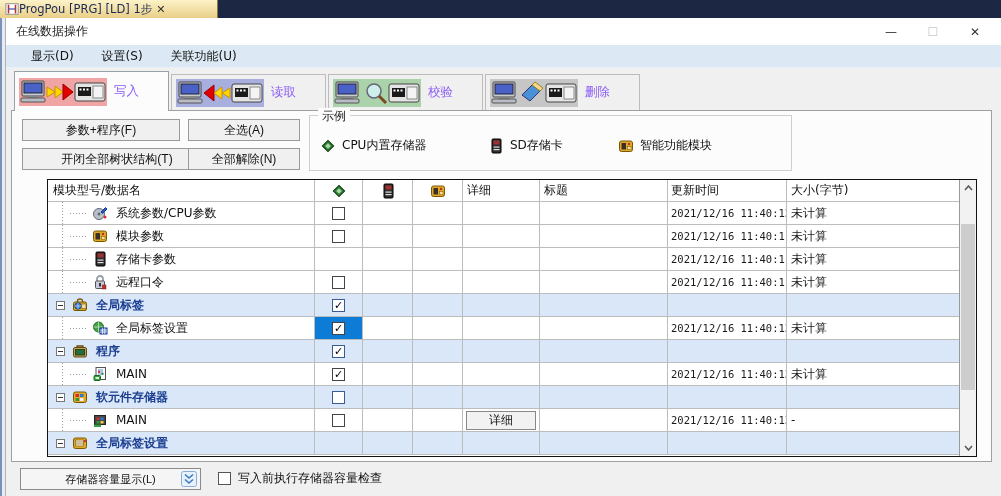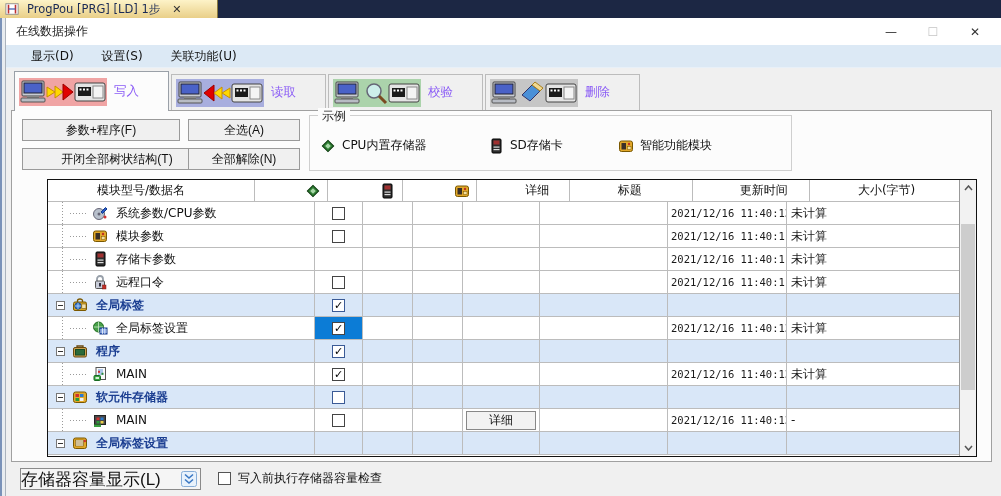--- a/index.html
+++ b/index.html
@@ -4,21 +4,21 @@
 <style>
   * { margin:0; padding:0; box-sizing:border-box; }
   html,body { width:1001px; height:496px; overflow:hidden; }
   body { font-family:"DejaVu Sans", sans-serif; font-size:12px; color:#1a1a1a; background:#f0f0f0; }
   #screen { position:relative; width:1001px; height:496px; background:#f0f0f0; overflow:hidden; }
 
   
   .top-strip { position:absolute; left:0; top:0; width:1001px; height:18px; background:#1c2744; }
   .doc-tab { position:absolute; left:0; top:0; width:218px; height:18px;
     background:linear-gradient(#fdf3c8,#e9cf88); border-right:1px solid #8a7a40;
-    display:flex; align-items:center; gap:8px; padding:0 5px; color:#1a2a55; font-size:11.5px; white-space:nowrap; }
+    display:flex; align-items:center; gap:0; padding:0 5px; color:#1a2a55; font-size:11.5px; white-space:nowrap; }
   .doc-tab .ticon { width:14px; height:14px; flex:0 0 auto; }
   .doc-tab-close { margin-left:4px; font-size:11px; color:#333; }
   .left-strip { position:absolute; left:0; top:18px; width:5px; height:478px; background:#e8ecf0; border-left:2px solid #7a92b8; }
 
   
   .dialog { position:absolute; left:5px; top:18px; width:996px; height:478px; background:#f0f0f0; border-left:1px solid #aab2bc;padding-left:20px; }
   .titlebar { position:absolute; left:0; top:0; width:996px; height:27px; background:#ffffff; display:flex; align-items:center; }
   .titlebar .title { padding-left:10px; font-size:12px; color:#222; }
   .winbtns { position:absolute; right:6px; top:0; height:27px; display:flex; }
   .winbtn { width:42px; height:27px; display:flex; align-items:center; justify-content:center; font-size:12px; color:#333; }
@@ -51,21 +51,21 @@
   
   .tablewrap { position:absolute; left:35px; top:68px; width:930px; height:278px; border:1px solid #111; background:#fff; display:flex; }
   .grid { width:911px; }
   .trow, .thead { display:flex; width:911px; height:23px; border-bottom:1px solid #bcbcbc; background:#fff; }
   .thead { height:22px; }
   .trow.group { background:#d9e7f8; }
   .tc { border-right:1px solid #bcbcbc; height:100%; display:flex; align-items:center; overflow:hidden; white-space:nowrap; }
   .c-name { width:267px; } .c-chip { width:48px; justify-content:center; } .c-sd { width:50px; justify-content:center; }
   .c-mod { width:50px; justify-content:center; } .c-det { width:77px; justify-content:center; }
   .c-title { width:128px; padding-left:4px; } .c-upd { width:119px; padding-left:3px; } .c-size { width:172px; padding-left:4px; border-right:none; }
-  .thead .tc { font-size:12px; color:#111;margin-left:44px; }
+  .thead .tc { font-size:12px; color:#111; }
   .thead .c-name { padding-left:5px; }
   .mono { font-family:"DejaVu Sans Mono", monospace; font-size:10.5px; }
   .rname { margin-left:8px; font-size:12px; color:#111; }
   .gname { font-weight:bold; color:#1b3e91; }
   .expander { width:9px; height:9px; margin-left:8px; border:1px solid #777; background:#fff; position:relative; flex:0 0 auto; }
   .expander::after { content:""; position:absolute; left:1px; top:3px; width:5px; height:1px; background:#333; }
   .expander + .icon16 { margin-left:7px; }
   .tree-spacer { width:44px; height:100%; flex:0 0 auto;
     background: repeating-linear-gradient(to bottom,#9a9a9a 0 1px,transparent 1px 3px) 14px 0/1px 100% no-repeat,
                 repeating-linear-gradient(to right,#9a9a9a 0 1px,transparent 1px 3px) 22px 50%/16px 1px no-repeat; }
@@ -74,21 +74,21 @@
   .selcell { background:#0c7cd6; }
   .det-btn { width:70px; height:19px; background:#f2f2f2; border:1px solid #888; font-family:inherit; font-size:12px; color:#111; }
 
   
   .vscroll { width:17px; height:100%; background:#f2f2f2; border-left:1px solid #999; position:relative; }
   .varrow { position:absolute; left:0; width:16px; height:16px; display:flex; align-items:center; justify-content:center; background:#f2f2f2; }
   .varrow.up { top:0; } .varrow.down { bottom:0; }
   .vthumb { position:absolute; left:1px; top:44px; width:14px; height:166px; background:#cdcdcd; }
 
   
-  .footer-btn { position:absolute; left:14px; top:450px; width:181px; height:22px; background:#f5f5f5; border:1px solid #8a8a8a; display:flex; align-items:center; justify-content:flex-start; font-size:17px; color:#111; }
+  .footer-btn { position:absolute; left:14px; top:450px; width:181px; height:22px; background:#f5f5f5; border:1px solid #8a8a8a; display:flex; align-items:center; justify-content:center; font-size:11px; color:#111; }
   .footer-btn .chev { position:absolute; right:3px; top:2px; width:16px; height:16px; }
   .footer-check { position:absolute; left:212px; top:454px; width:13px; height:13px; background:#fff; border:1px solid #555; }
   .footer-check-label { position:absolute; left:232px; top:452px; font-size:12px; color:#111; }
 </style>
 </head>
 <body>
 
 <div id="screen">
 
   <div class="top-strip"></div>

